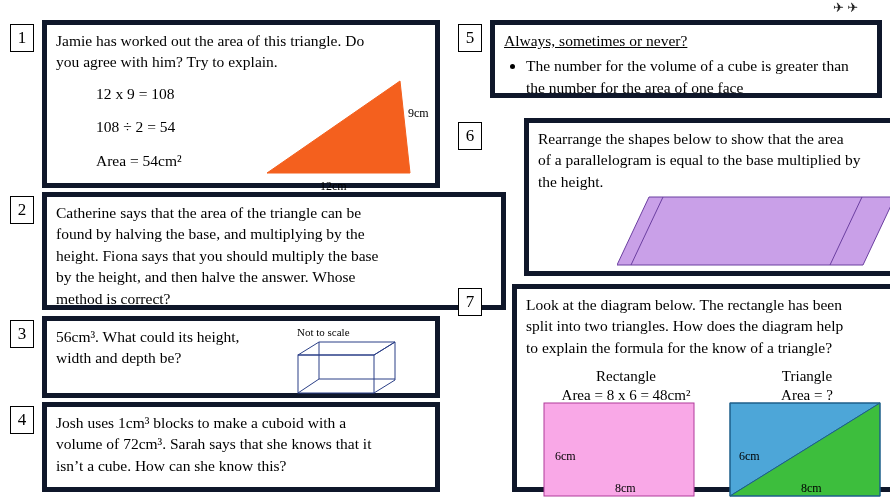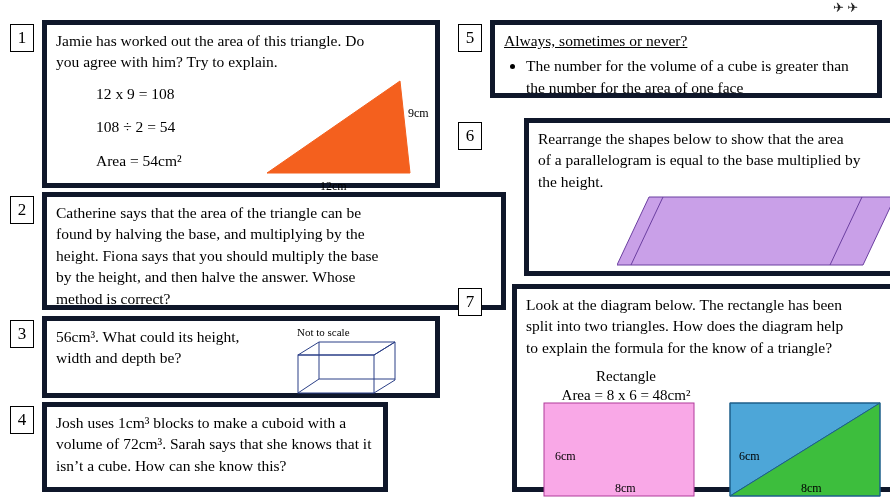--- a/index.html
+++ b/index.html
@@ -131,21 +131,21 @@
           <polyline points="1,14 1,14"></polyline>
           <line x1="22" y1="1" x2="22" y2="38"></line>
           <line x1="22" y1="38" x2="98" y2="38"></line>
           <line x1="22" y1="38" x2="1" y2="52"></line>
         </g>
       </svg>
     </div>
   </div>
 
   <div class="qnum" style="left:10px; top:406px;">4</div>
-  <div class="box" style="left:42px; top:402px; width:346px; height:90px;">
+  <div class="box" style="left:42px; top:402px; width:398px; height:90px;">
     <p>Josh uses 1cm³ blocks to make a cuboid with a</p>
     <p>volume of 72cm³. Sarah says that she knows that it</p>
     <p>isn’t a cube. How can she know this?</p>
   </div>
 
   <div class="qnum" style="left:458px; top:24px;">5</div>
   <div class="box" style="left:490px; top:20px; width:392px; height:78px;">
     <p class="u">Always, sometimes or never?</p>
     <ul class="bullets">
       <li>The number for the volume of a cube is greater than the number for the area of one face</li>
@@ -170,20 +170,24 @@
   <div class="qnum" style="left:458px; top:288px;">7</div>
   <div class="box" style="left:512px; top:284px; width:392px; height:208px;">
     <p>Look at the diagram below. The rectangle has been</p>
     <p>split into two triangles. How does the diagram help</p>
     <p>to explain the formula for the know of a triangle?</p>
 
     <div style="position:absolute; left:24px; top:78px; width:170px;" class="cap-center">
       <div>Rectangle</div>
       <div>Area = 8 x 6 = 48cm²</div>
     </div>
+    <div style="position:absolute; left:210px; top:78px; width:160px;" class="cap-center">
+      <div>Triangle</div>
+      <div>Area = ?</div>
+    </div>
 
     <div class="fig" style="left:26px; top:113px;">
       <svg width="152" height="95" viewBox="0 0 152 95">
         <rect x="1" y="1" width="150" height="93" fill="#F9A8E7" stroke="#b03a9a" stroke-width="1"></rect>
       </svg>
       <div class="small-label" style="position:absolute; left:12px; top:46px;">6cm</div>
       <div class="small-label" style="position:absolute; left:72px; top:78px;">8cm</div>
     </div>
 
     <div class="fig" style="left:212px; top:113px;">

